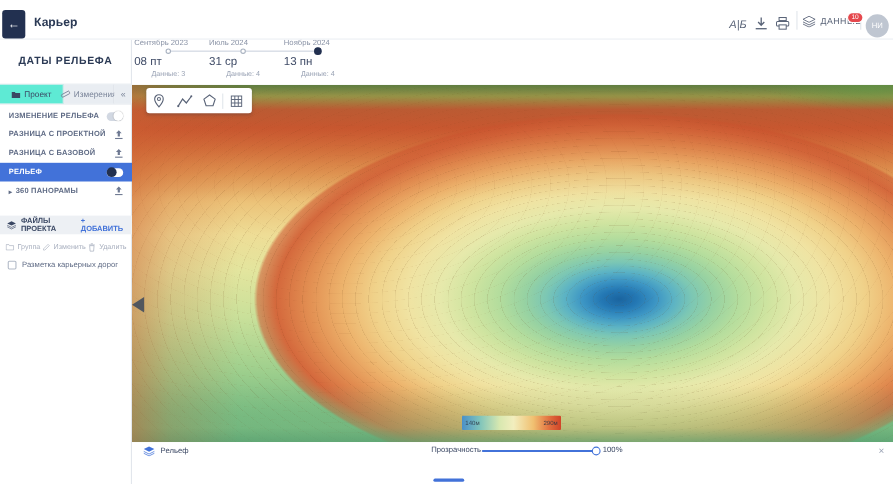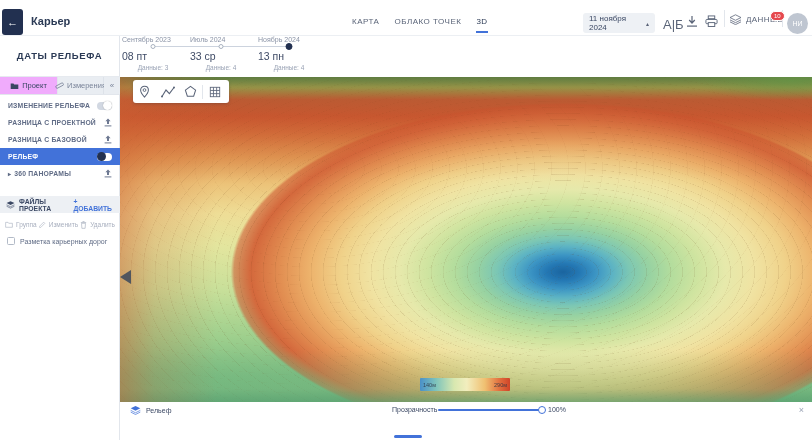--- a/index.html
+++ b/index.html
@@ -11,21 +11,21 @@
   .header { position:absolute; left:0; top:0; width:812px; height:36px; background:#fff; border-bottom:1px solid #eceff3; z-index:30; }
   .back-btn { position:absolute; left:2px; top:9px; width:21px; height:26px; background:#223050; color:#fff; border-radius:3px;
               display:flex; align-items:center; justify-content:center; font-size:11px; cursor:pointer; }
   .app-title { position:absolute; left:31px; top:15px; font-size:11px; font-weight:bold; color:#2b3a55; }
   .header-tabs { position:absolute; left:352px; top:0; height:33px; display:flex; gap:15px; align-items:flex-end; }
   .htab { font-size:8px; letter-spacing:.5px; color:#5a6478; padding-bottom:5px; border-bottom:2px solid transparent; cursor:pointer; }
   .htab.active { color:#2b3a55; border-bottom-color:#4272d9; }
   .date-box { position:absolute; left:583px; top:13px; width:72px; height:20px; background:#eef1f5; border-radius:3px;
               display:flex; align-items:center; justify-content:space-between; padding:0 6px; font-size:8px; color:#3a4763; cursor:pointer; }
   .date-caret { font-size:6px; color:#5a6478; }
-  .ab-toggle { position:absolute; left:663px; top:17px; font-size:13px; color:#5a6478; cursor:pointer; }
+  .ab-toggle { position:absolute; left:663px; top:17px; font-size:10px; color:#5a6478; cursor:pointer;font-style:italic; }
   .hicon { position:absolute; top:15px; cursor:pointer; }
   .hdivider { position:absolute; top:10px; width:1px; height:17px; background:#e2e6ec; }
   .data-btn { position:absolute; left:729px; top:14px; display:flex; align-items:center; gap:4px; cursor:pointer; }
   .data-label { font-size:8px; letter-spacing:.4px; color:#5a6478; }
   .badge { position:absolute; left:770px; top:11px; background:#e5484d; color:#fff; font-size:6px; line-height:8px;
            padding:0 3px; border-radius:5px; border:1px solid #fff; z-index:2; }
   .avatar { position:absolute; left:787px; top:13px; width:21px; height:21px; border-radius:50%; background:#bfc6d1;
             color:#fff; font-size:7px; display:flex; align-items:center; justify-content:center; cursor:pointer; }
 
   
@@ -38,21 +38,21 @@
             background:#fff; border:1px solid #a9b2c0; cursor:pointer; }
   .tl-dot.selected { top:7px; width:7px; height:7px; background:#223050; border-color:#223050; }
   .tl-day { position:absolute; top:14px; width:100%; text-align:left; font-size:10.5px; color:#3f4b66; }
   .tl-meta { position:absolute; top:28px; width:100%; text-align:center; font-size:6.5px; color:#9aa3b5; }
 
   
   .sidebar { position:absolute; left:0; top:36px; width:120px; height:404px; background:#fff; border-right:1px solid #e2e6ec; z-index:25; }
   .sb-title { margin-top:14px; text-align:center; font-size:9.5px; font-weight:bold; letter-spacing:.6px; color:#2b3a55; }
   .sb-tabs { position:absolute; left:0; top:40px; width:120px; height:19px; display:flex; border-top:1px solid #e6eaef; border-bottom:1px solid #e2e6ec; }
   .sb-tab { display:flex; align-items:center; justify-content:center; gap:3px; font-size:7.5px; cursor:pointer; }
-  .sb-tab.project { width:58px; background:#f0abfc; color:#3a4763; border-right:1px solid #e2e6ec; }
+  .sb-tab.project { width:58px; background:#5eead4; color:#3a4763; border-right:1px solid #e2e6ec; }
   .sb-tab.measure { width:46px; background:#e9edf2; color:#7a8499; border-right:1px solid #dde2e9; }
   .sb-collapse { width:16px; background:#e9edf2; color:#7a8499; font-size:8px; display:flex; align-items:center; justify-content:center; cursor:pointer; }
   .sb-layers { position:absolute; left:0; top:61px; width:120px; }
   .sb-row { height:17px; display:flex; align-items:center; justify-content:space-between; padding:0 8px;
             font-size:6.8px; font-weight:600; letter-spacing:.2px; color:#5f6b85; cursor:pointer; }
   .sb-row.active { background:#4272d9; color:#fff; }
   .sb-row .lbl { display:flex; align-items:center; gap:3px; }
   .chev { font-size:6px; color:#5f6b85; }
   .toggle { position:relative; width:15px; height:8px; border-radius:4px; cursor:pointer; }
   .toggle.off { background:#d2d8e2; }
@@ -116,30 +116,21 @@
 <body>
 
 <div class="app">
 
   <div class="header">
     <div class="back-btn">
       <span>←</span>
     </div>
     <div class="app-title">Карьер</div>
 
-    <div class="header-tabs">
-      <div class="htab">КАРТА</div>
-      <div class="htab">ОБЛАКО ТОЧЕК</div>
-      <div class="htab active">3D</div>
-    </div>
-
-    <div class="date-box">
-      <span>11 ноября 2024</span>
-      <span class="date-caret">▴</span>
-    </div>
+
 
     <div class="ab-toggle">А|Б</div>
 
     <div class="hicon" style="left:686px;">
       <svg width="12" height="13" viewBox="0 0 12 13">
           <path d="M6 1v6.5M3.2 5 6 8l2.8-3" fill="none" stroke="#5a6478" stroke-width="1.2"></path>
           <rect x="1" y="10.5" width="10" height="1.2" fill="#5a6478"></rect>
         </svg>
     </div>
     <div class="hicon" style="left:705px;">
@@ -172,21 +163,21 @@
 
     <div class="tl-entry e0">
       <div class="tl-month">Сентябрь 2023</div>
       <div class="tl-dot"></div>
       <div class="tl-day">08 пт</div>
       <div class="tl-meta">Данные: 3</div>
     </div>
     <div class="tl-entry e1">
       <div class="tl-month">Июль 2024</div>
       <div class="tl-dot"></div>
-      <div class="tl-day">33 ср</div>
+      <div class="tl-day">31 ср</div>
       <div class="tl-meta">Данные: 4</div>
     </div>
     <div class="tl-entry e2">
       <div class="tl-month">Ноябрь 2024</div>
       <div class="tl-dot selected"></div>
       <div class="tl-day">13 пн</div>
       <div class="tl-meta">Данные: 4</div>
     </div>
   </div>
 

